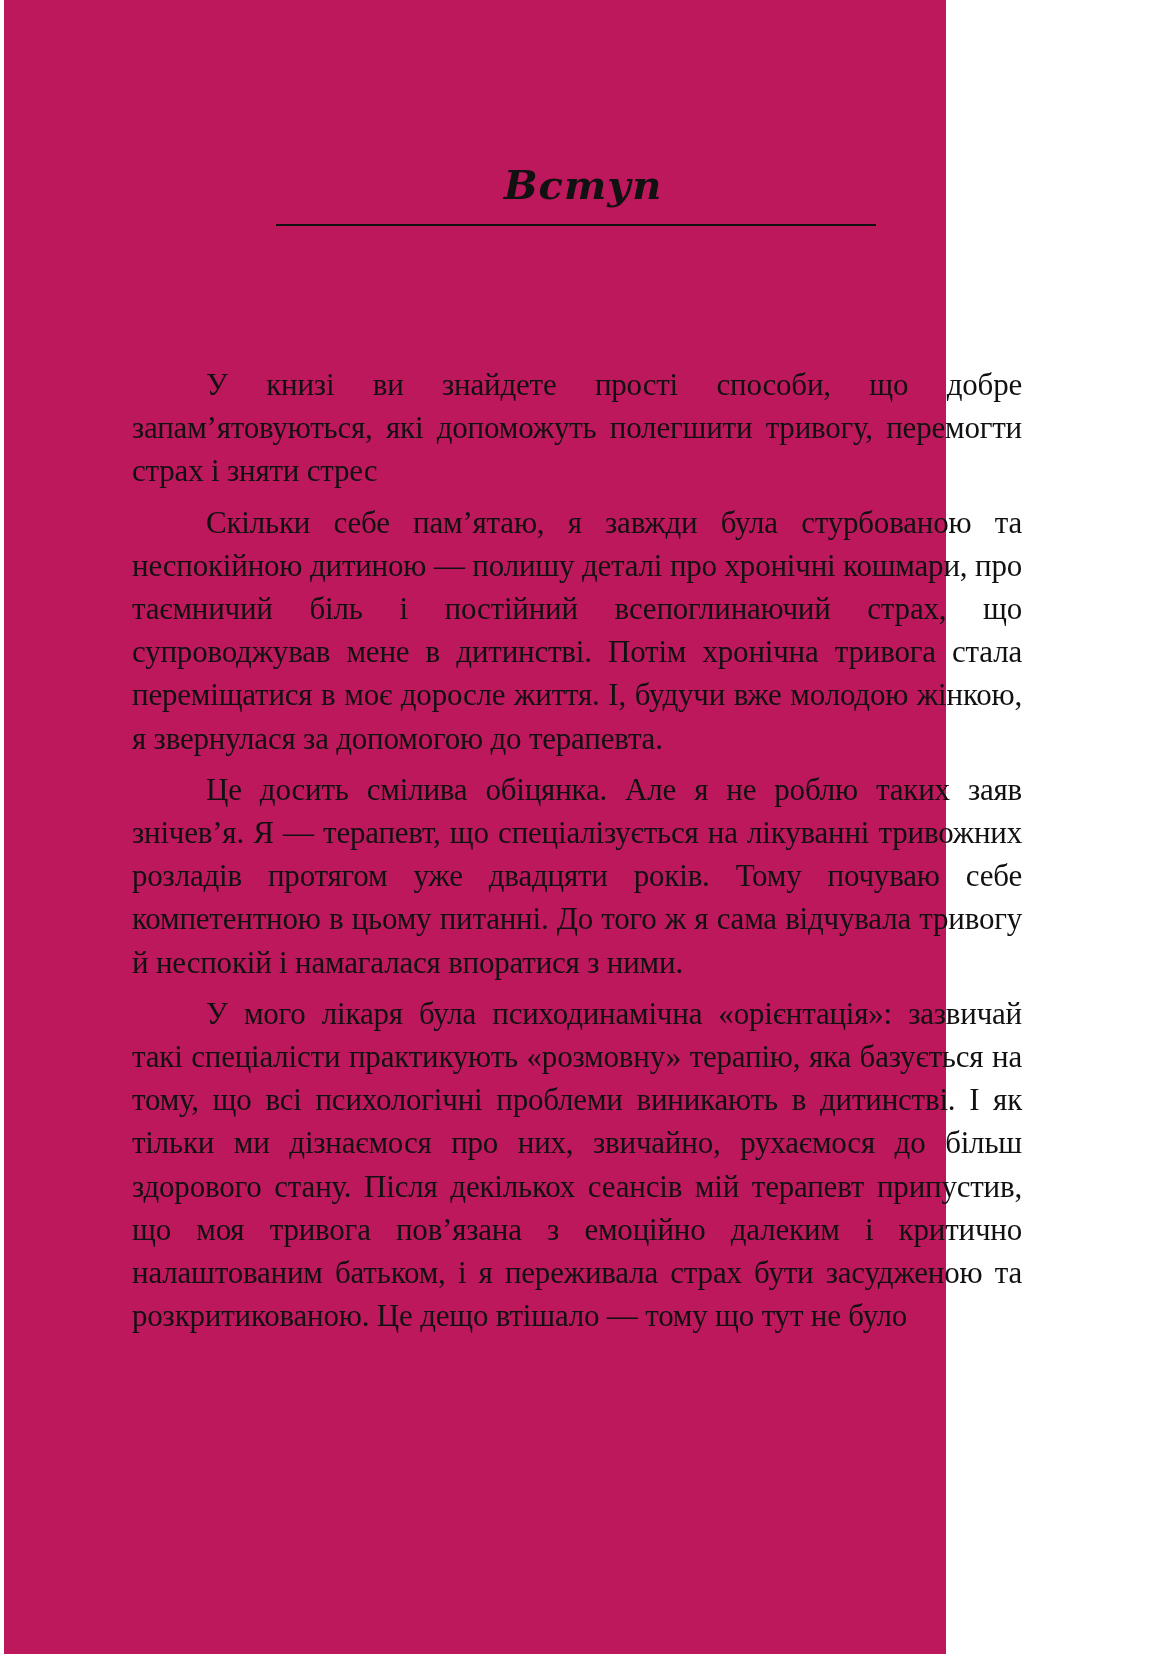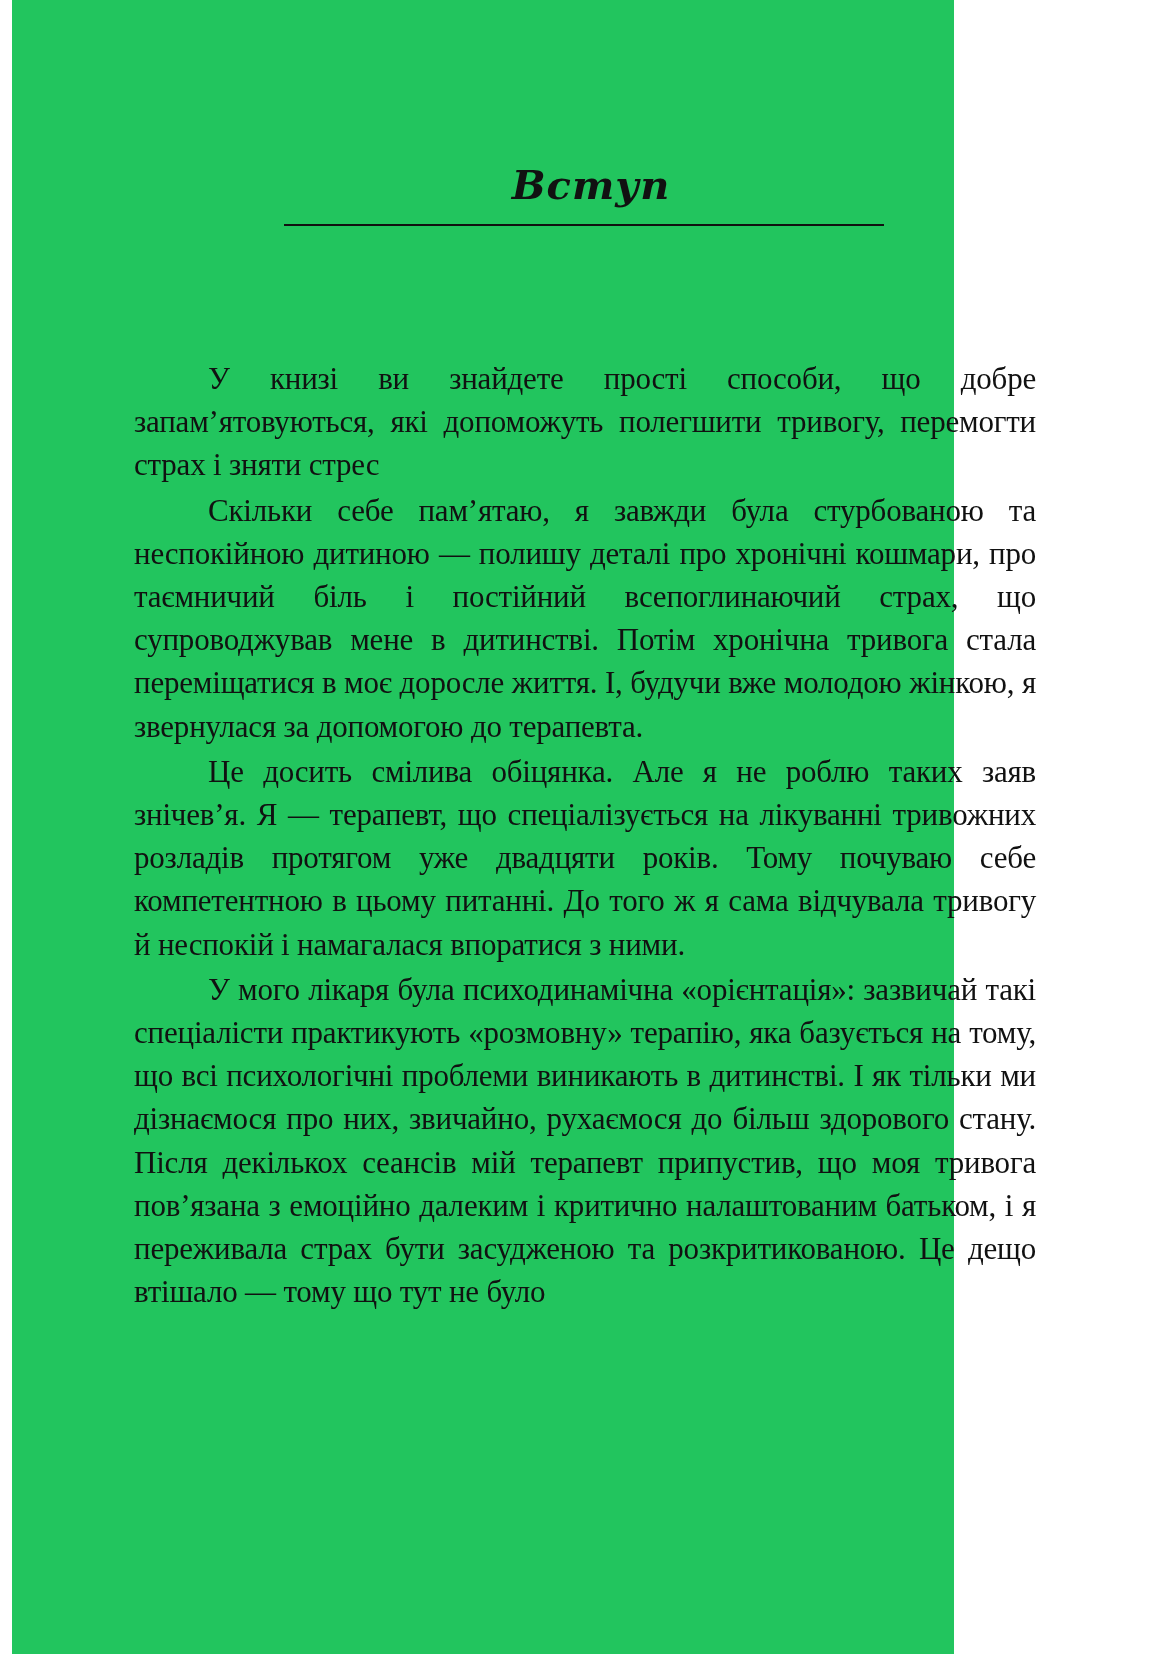--- a/index.html
+++ b/index.html
@@ -9,24 +9,24 @@
     }
     body {
       width: 1158px;
       height: 1654px;
       position: relative;
       overflow: hidden;
       color: #111111;
     }
     .page {
       position: absolute;
-      left: 12px; top: 0;
+      left: 4px; top: 0;
       width: 942px;
       height: 1654px;
-      background: #22c55e;
+      background: #be185d;
     }
     .title {
       position: absolute;
       top: 160px;
       left: 0;
       width: 1158px;
       text-align: center;
       font-family: "DejaVu Serif", serif;
       font-weight: bold;
       font-style: italic;
@@ -49,21 +49,21 @@
       left: 120px;
       width: 906px;
       font-family: "Liberation Serif", serif;
       font-size: 31px;
       line-height: 43.2px;
       letter-spacing: -0.2px;
       text-align: justify;
       color: #111;
     }
     .para {
-      margin: 2px;
+      margin: 8px;
       text-indent: 74px;
       text-align: justify;
     }
   </style>
 </head>
 <body>
 
 <div class="page">
   <div class="title">Вступ</div>
   <div class="title-rule"></div>

